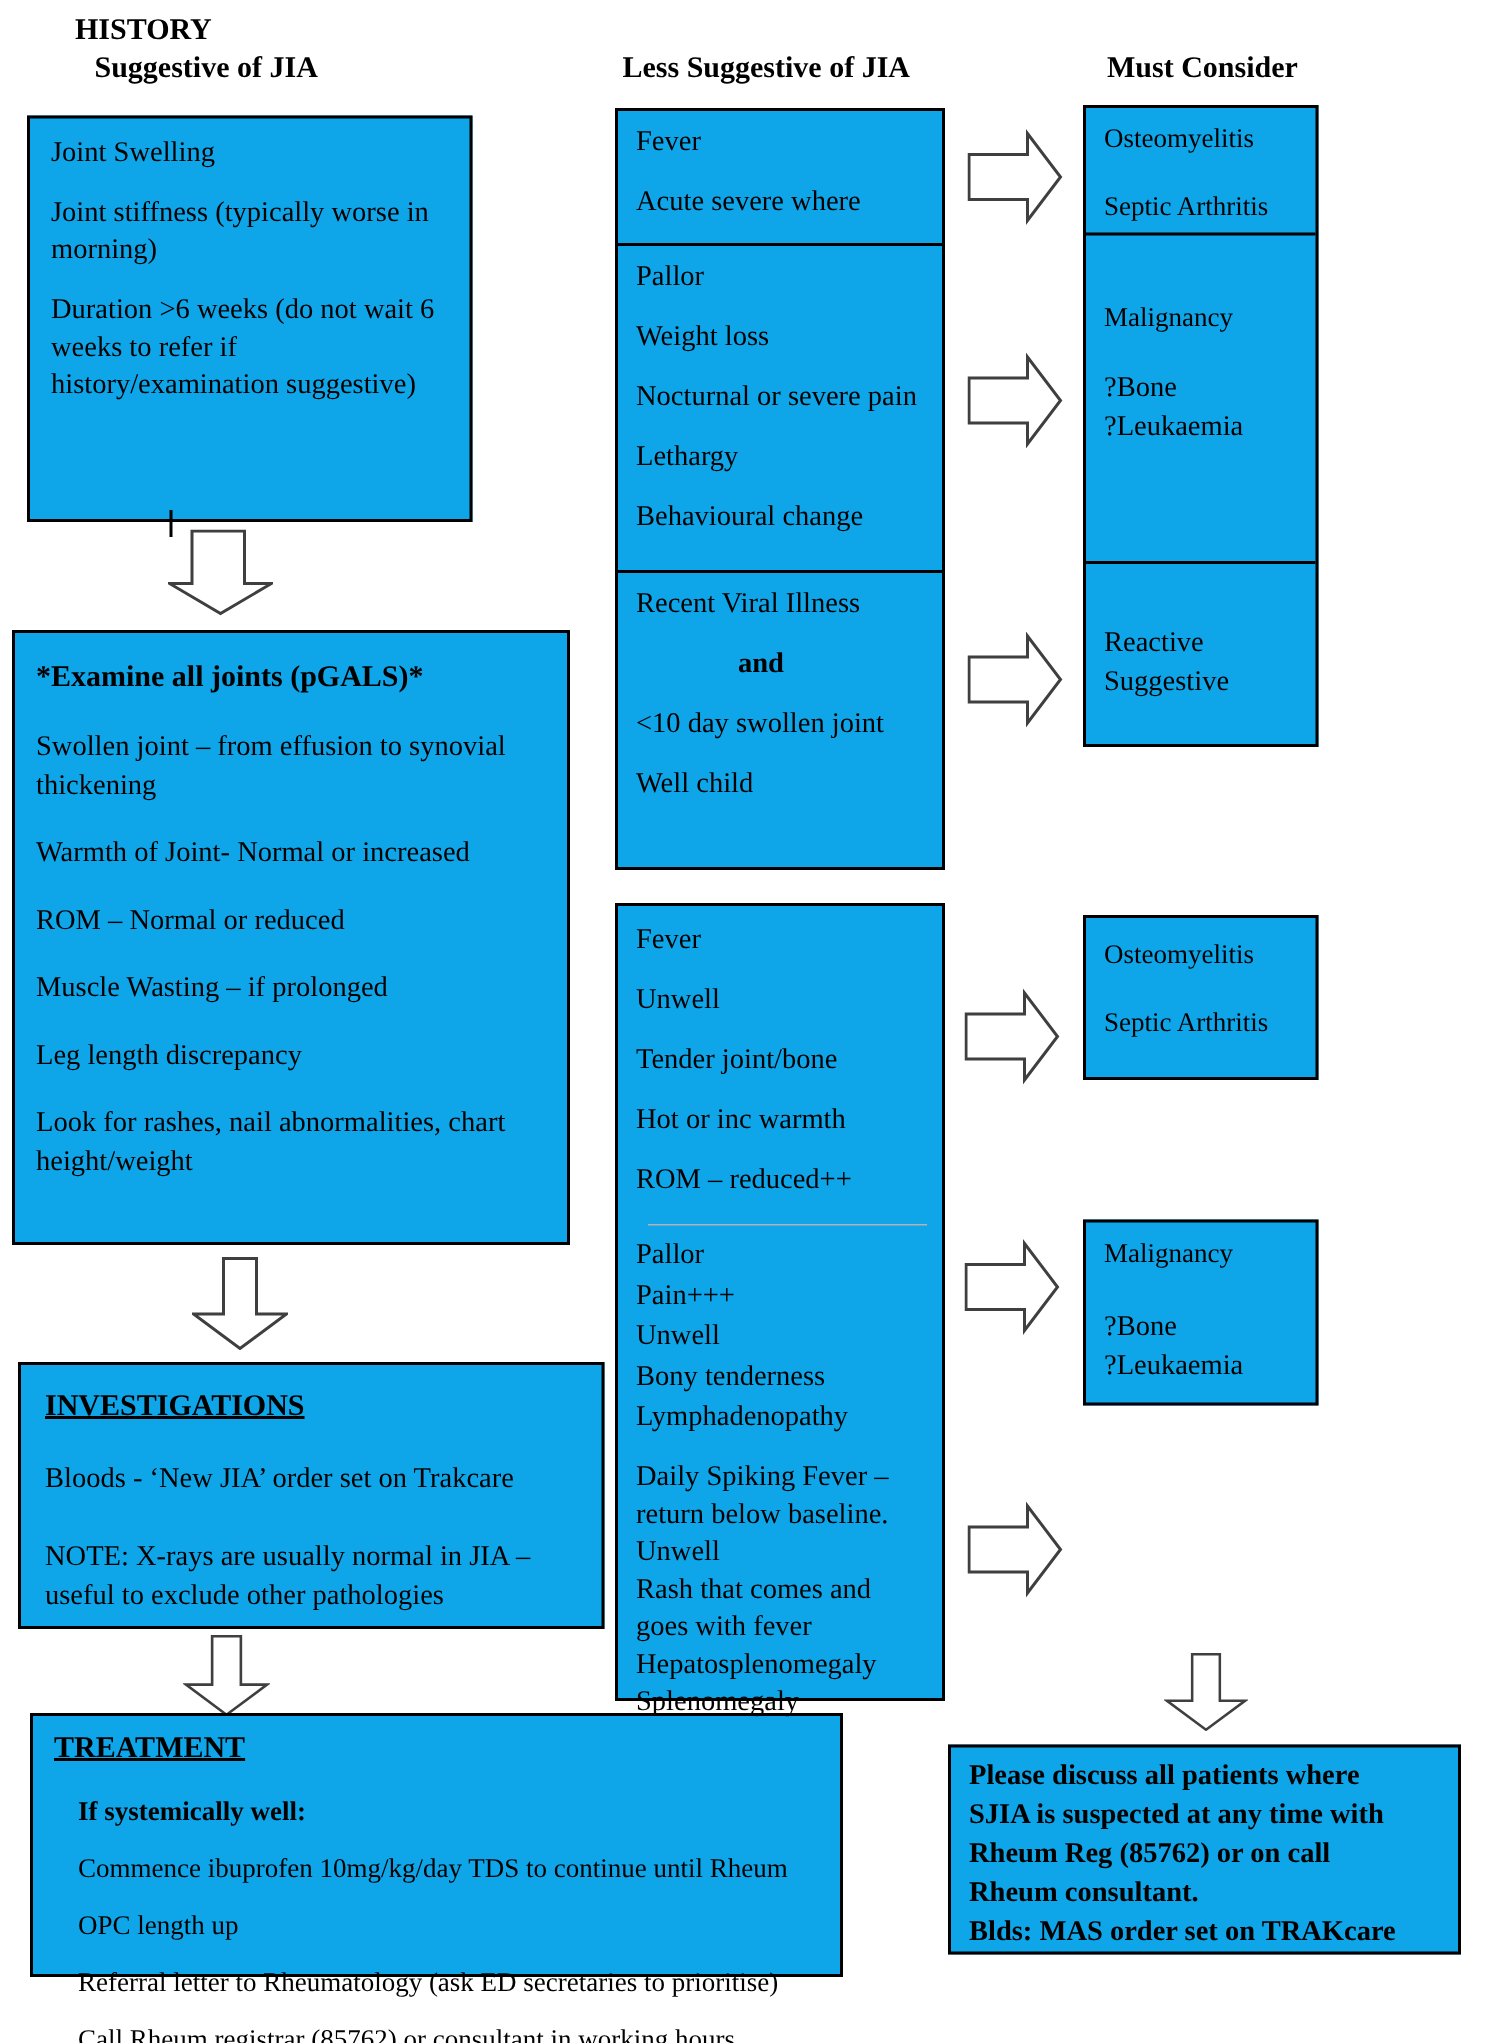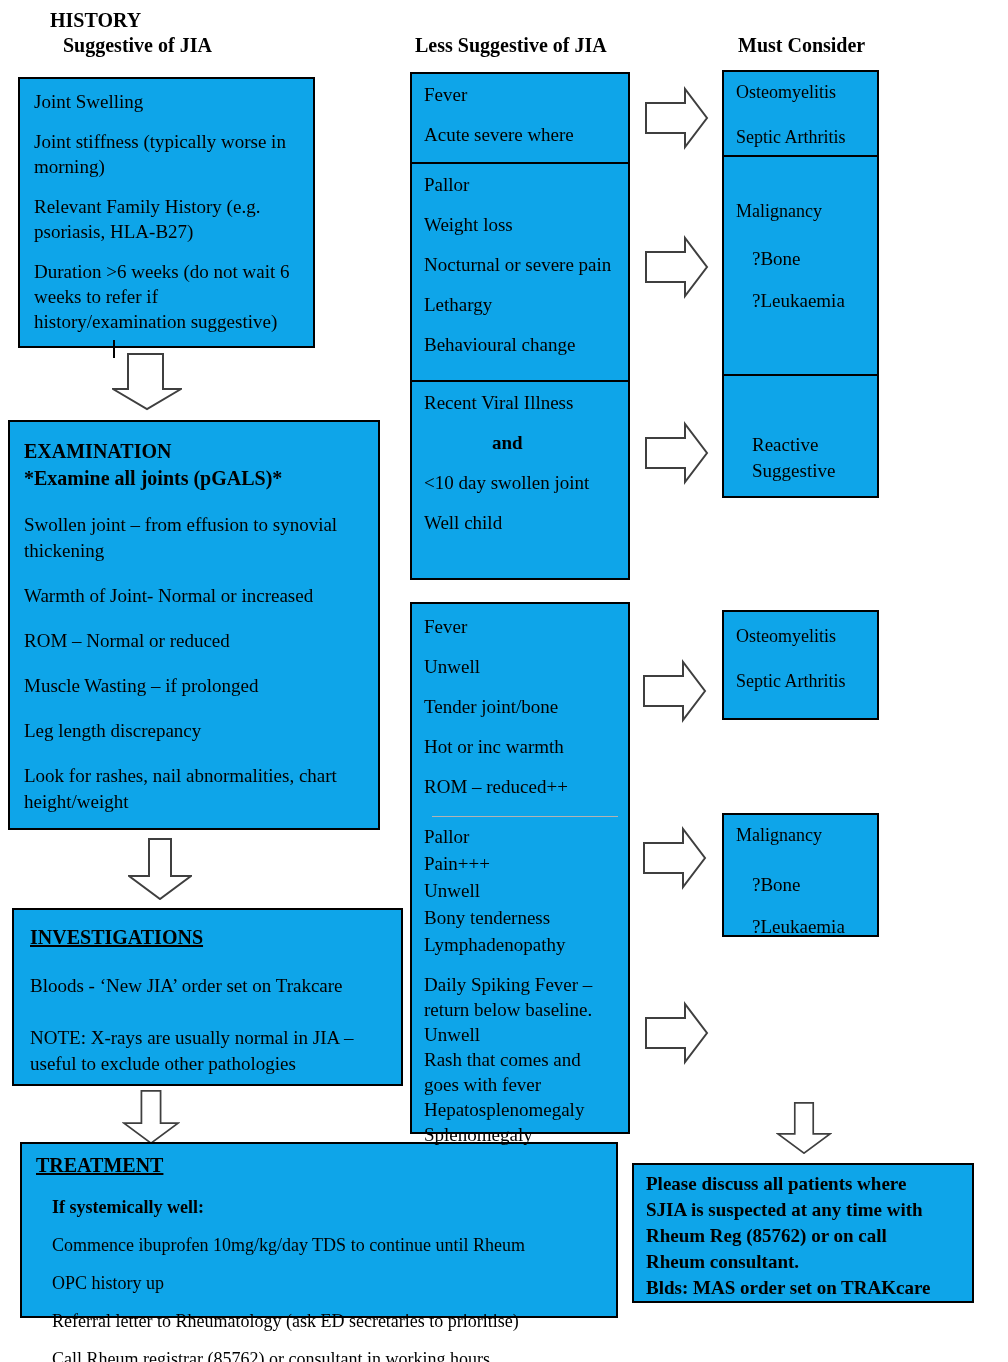--- a/index.html
+++ b/index.html
@@ -11,21 +11,21 @@
   .hdr{position:absolute;font-weight:bold;font-size:20px;line-height:25px;white-space:nowrap;}
   .box{position:absolute;border:2px solid #000;background:#0ea5e9;box-sizing:border-box;}
   .sect{box-sizing:border-box;border-bottom:2px solid #000;overflow:hidden;}
   .sect.last{border-bottom:none;}
   .para{font-size:19px;line-height:25px;margin:0 0 15px;}
   .epara{font-size:19px;line-height:26px;margin:0 0 19px;}
   .tpara{font-size:18px;line-height:22px;margin:16px;}
   .tline{font-size:19px;line-height:27px;margin:0;}
   .t3line{font-size:19px;line-height:25px;margin:0;}
   .rpara{font-size:18px;line-height:25px;margin:0 0 20px;}
-  .rline{font-size:19px;line-height:26px;margin:16px;}
+  .rline{font-size:19px;line-height:26px;margin:0;}
   .bold{font-weight:bold;}
   .underline{text-decoration:underline;}
   .btitle{font-size:20px;font-weight:bold;line-height:27px;margin:0;}
   .arr{position:absolute;}
   .tick{position:absolute;width:2px;background:#000;}
   .lightdiv{height:1px;background:#b3b3b3;margin:0 10px 0 20px;}
   .njline{font-size:19px;font-weight:bold;line-height:26px;margin:0;}
   .center-vh{display:flex;align-items:center;}
 </style>
 </head>
@@ -34,31 +34,29 @@
 <div class="canvas">
 
   <div class="hdr" style="left:50px;top:8px;text-align:right;">HISTORY</div>
   <div class="hdr" style="left:63px;top:33px;">Suggestive of JIA</div>
   <div class="hdr" style="left:415px;top:33px;">Less Suggestive of JIA</div>
   <div class="hdr" style="left:738px;top:33px;">Must Consider</div>
 
   <div class="box" style="left:18px;top:77px;width:297px;height:271px;padding:10px 14px;">
     <div class="para">Joint Swelling</div>
     <div class="para">Joint stiffness (typically worse in morning)</div>
-    <div class="para">Relevant Family History (e.g. psoriasis, HLA-B27)</div>
     <div class="para">Duration &gt;6 weeks (do not wait 6 weeks to refer if history/examination suggestive)</div>
   </div>
 
   <div class="tick" style="left:113px;top:340px;height:18px;"></div>
   <svg class="arr" style="left:112px;top:353px;" width="70" height="58" viewBox="0 0 70 58">
     <polygon points="16,1 51,1 51,36 69,36 35,56 1,36 16,36" fill="#ffffff" stroke="#3f3f3f" stroke-width="2"></polygon>
   </svg>
 
   <div class="box" style="left:8px;top:420px;width:372px;height:410px;padding:16px 14px 0;">
-    <div class="btitle">EXAMINATION</div>
     <div class="btitle" style="margin-bottom:20px;">*Examine all joints (pGALS)*</div>
     <div class="epara">Swollen joint – from effusion to synovial thickening</div>
     <div class="epara">Warmth of Joint- Normal or increased</div>
     <div class="epara">ROM – Normal or reduced</div>
     <div class="epara">Muscle Wasting – if prolonged</div>
     <div class="epara">Leg length discrepancy</div>
     <div class="epara">Look for rashes, nail abnormalities, chart height/weight</div>
   </div>
 
   <svg class="arr" style="left:128px;top:838px;" width="64" height="62" viewBox="0 0 64 62">
@@ -68,25 +66,25 @@
   <div class="box" style="left:12px;top:908px;width:391px;height:178px;padding:14px 14px 0 16px;">
     <div class="btitle underline" style="margin-bottom:22px;">INVESTIGATIONS</div>
     <div class="para" style="margin-bottom:26px;line-height:26px;">Bloods - ‘New JIA’ order set on Trakcare</div>
     <div class="para" style="line-height:26px;">NOTE: X-rays are usually normal in JIA – useful to exclude other pathologies</div>
   </div>
 
   <svg class="arr" style="left:122px;top:1090px;" width="58" height="54" viewBox="0 0 64 62">
     <polygon points="21,1 43,1 43,38 63,38 32,61 1,38 21,38" fill="#ffffff" stroke="#3f3f3f" stroke-width="2"></polygon>
   </svg>
 
-  <div class="box" style="left:20px;top:1142px;width:598px;height:176px;padding:8px 14px 0;">
+  <div class="box" style="left:20px;top:1142px;width:542px;height:176px;padding:8px 14px 0;">
     <div class="btitle underline" style="margin-bottom:17px;">TREATMENT</div>
     <div class="tpara bold">If systemically well:</div>
     <div class="tpara">Commence ibuprofen 10mg/kg/day TDS to continue until Rheum</div>
-    <div class="tpara">OPC history up</div>
+    <div class="tpara">OPC length up</div>
     <div class="tpara">Referral letter to Rheumatology (ask ED secretaries to prioritise)</div>
     <div class="tpara">Call Rheum registrar (85762) or consultant in working hours.</div>
   </div>
 
   <div class="box" style="left:410px;top:72px;width:220px;height:508px;padding:0;">
     <div class="sect" style="height:90px;padding:8px 12px 0;">
       <div class="para">Fever</div>
       <div class="para">Acute severe where</div>
     </div>
     <div class="sect" style="height:218px;padding:8px 12px 0;">

